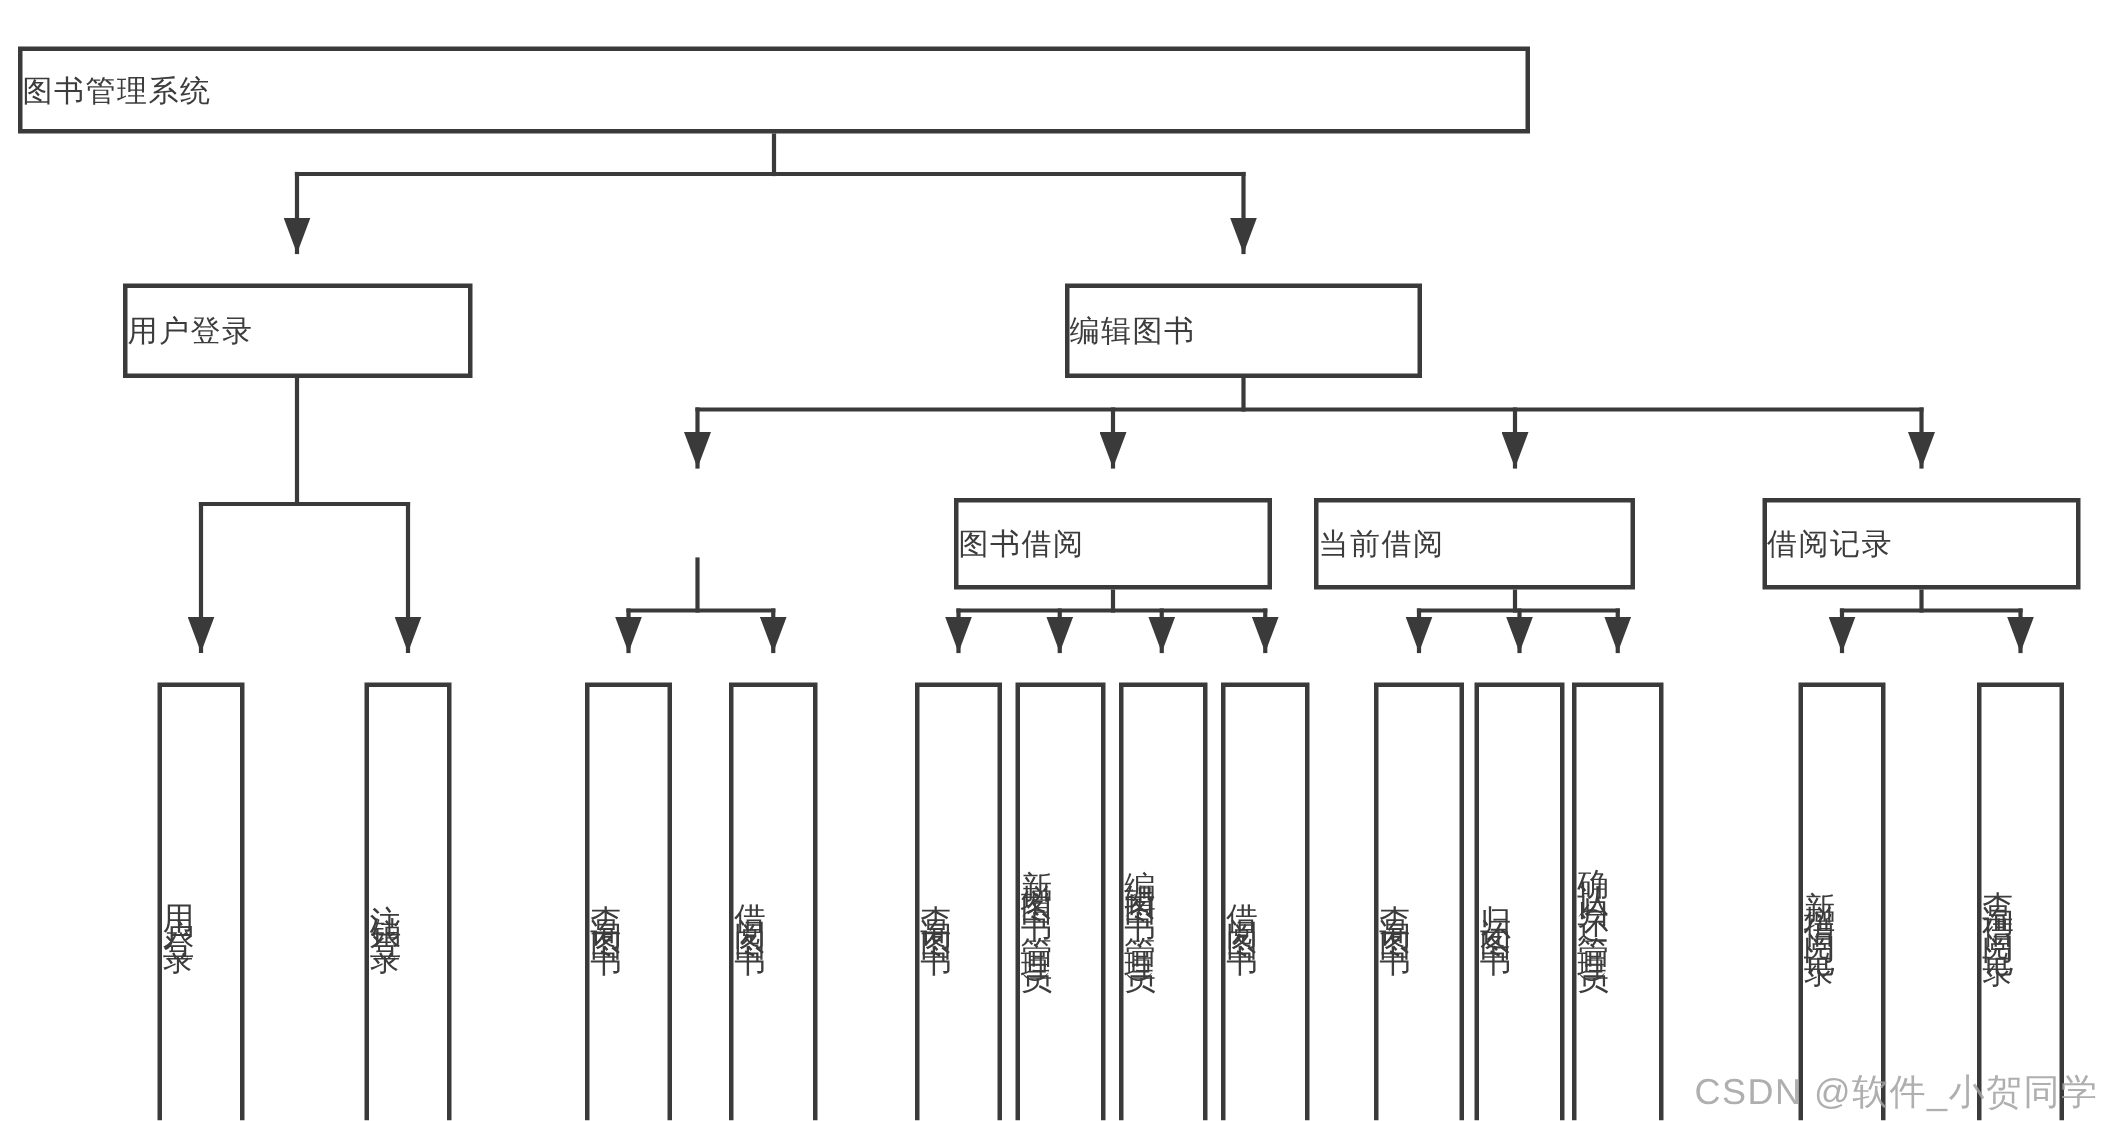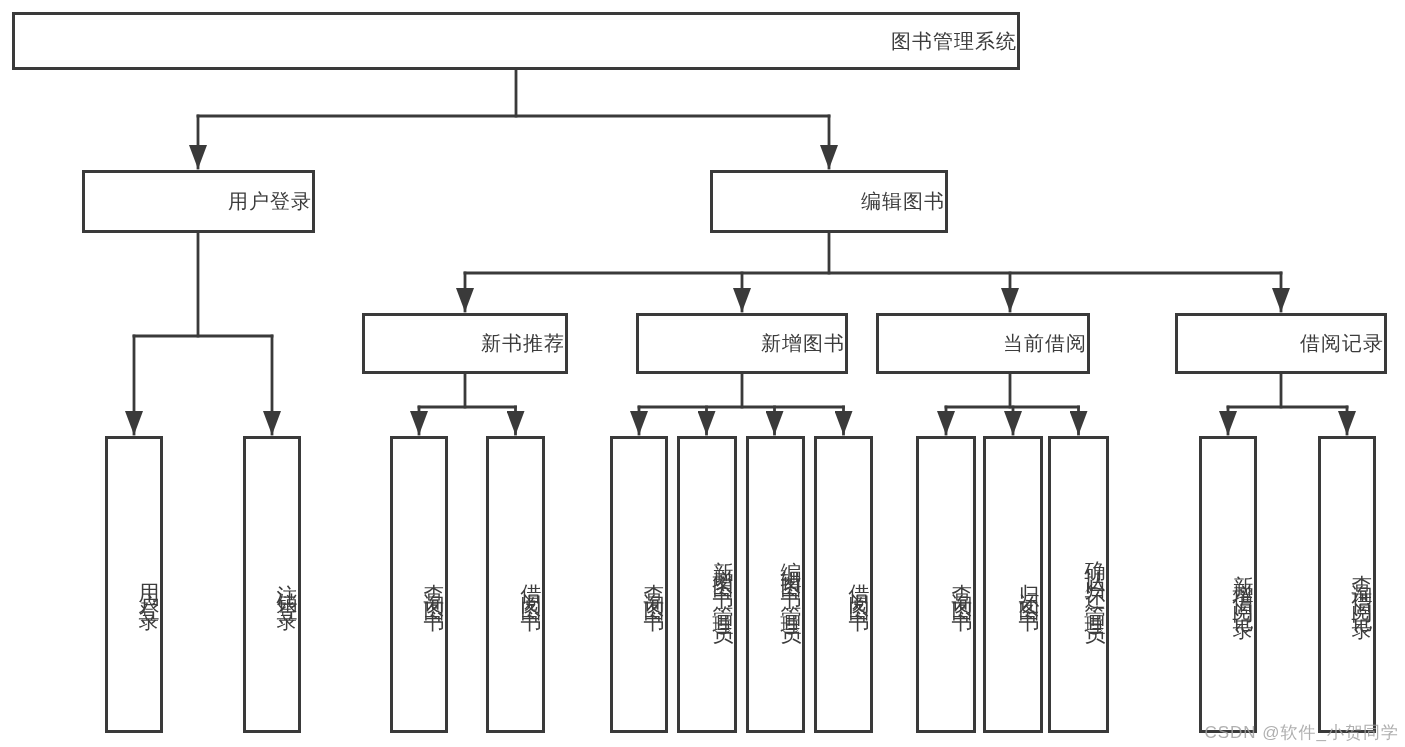--- a/index.html
+++ b/index.html
@@ -11,22 +11,23 @@
     color:#3c3c3c;
     overflow:hidden;
   }
   .box{
     position:absolute;
     box-sizing:border-box;
     border:3px solid #3a3a3a;
     background:#ffffff;
     display:flex;
     align-items:center;
-    justify-content:flex-end;
+    justify-content:flex-start;
     z-index:2;
+    margin-top:19px;
   }
   .hlabel{
     font-size:20px;
     letter-spacing:1px;
     white-space:nowrap;
   }
   .vlabel{
     writing-mode:vertical-rl;
     text-orientation:mixed;
     font-size:21px;
@@ -43,21 +44,21 @@
   svg.connectors line{
     stroke:#3a3a3a;
     stroke-width:2.8;
     stroke-linecap:square;
     fill:none;
   }
   .watermark{
     position:absolute;
     right:6px;
     bottom:3px;
-    font-size:17px;
+    font-size:24px;
     color:#a2a2a2;
     opacity:0.85;
     letter-spacing:1px;
     z-index:5;
     white-space:nowrap;
   }
 </style>
 </head>
 <body>
 
@@ -115,25 +116,22 @@
     <span class="hlabel">图书管理系统</span>
   </div>
 
   <div class="box" style="left:82px;top:170px;width:233px;height:63px;">
     <span class="hlabel">用户登录</span>
   </div>
   <div class="box" style="left:710px;top:170px;width:238px;height:63px;">
     <span class="hlabel">编辑图书</span>
   </div>
 
-  <div class="box" style="left:362px;top:313px;width:206px;height:61px;">
-    <span class="hlabel">新书推荐</span>
-  </div>
   <div class="box" style="left:636px;top:313px;width:212px;height:61px;">
-    <span class="hlabel">新增图书</span>
+    <span class="hlabel">图书借阅</span>
   </div>
   <div class="box" style="left:876px;top:313px;width:214px;height:61px;">
     <span class="hlabel">当前借阅</span>
   </div>
   <div class="box" style="left:1175px;top:313px;width:212px;height:61px;">
     <span class="hlabel">借阅记录</span>
   </div>
 
   <div class="box" style="left:105px;top:436px;width:58px;height:297px;">
     <span class="vlabel">用户登录</span>

